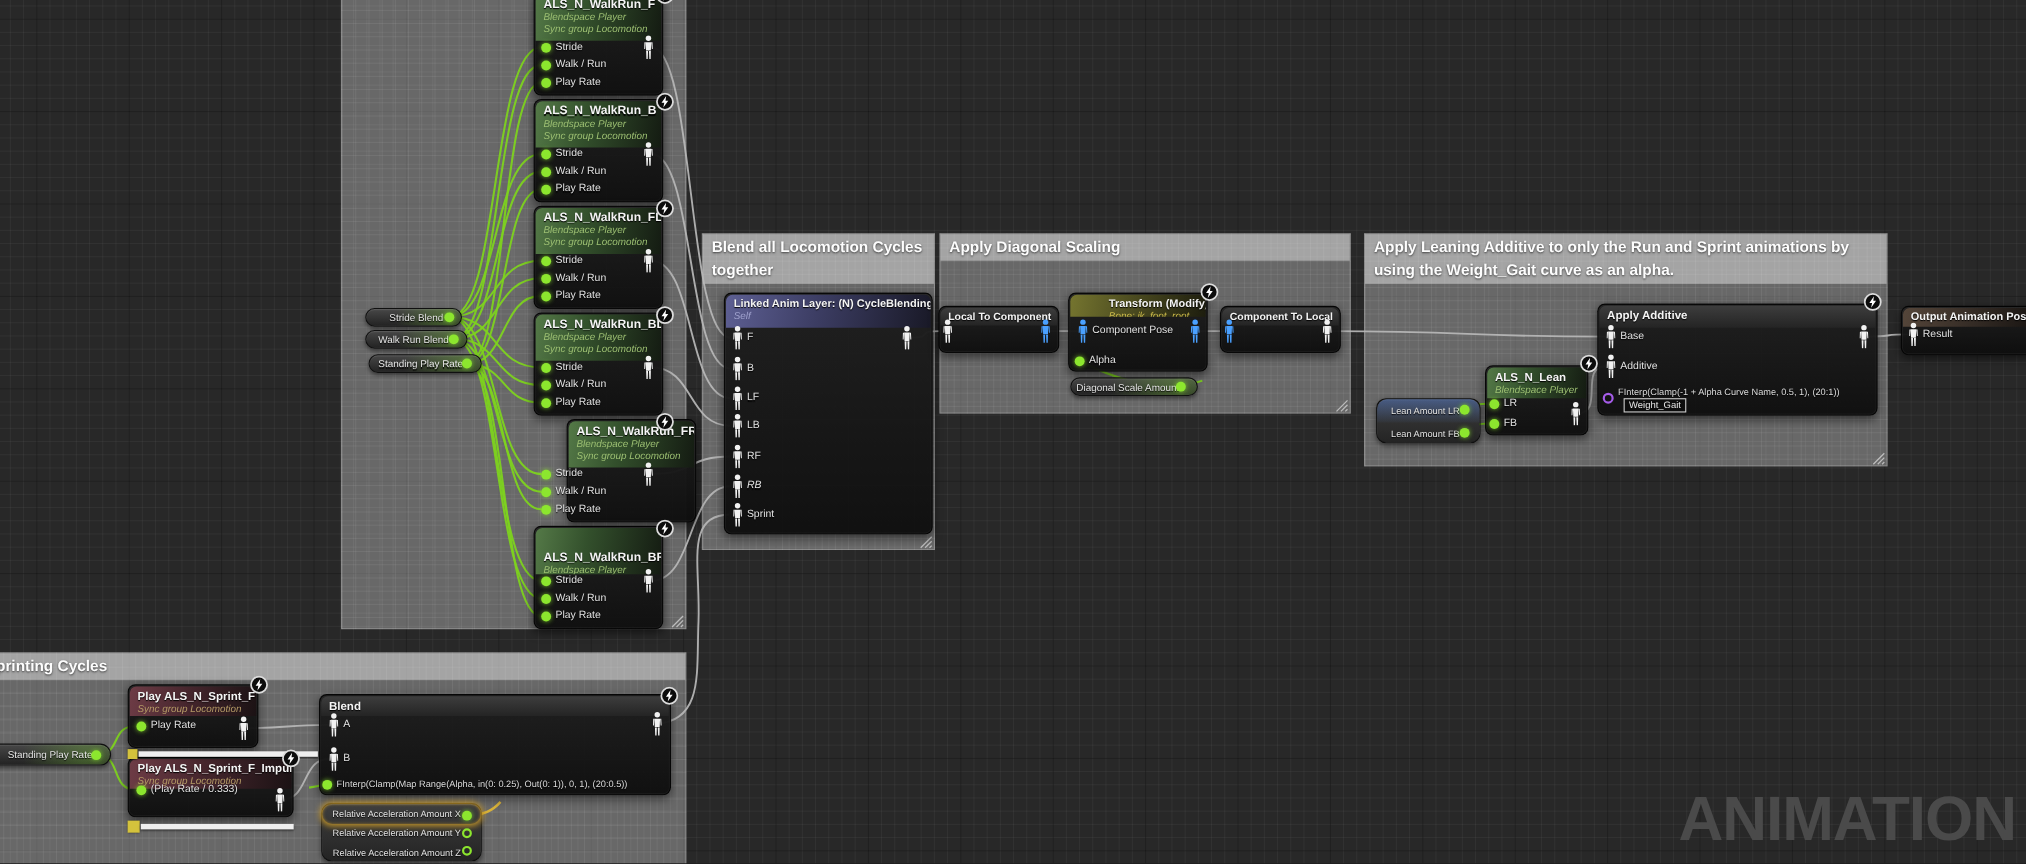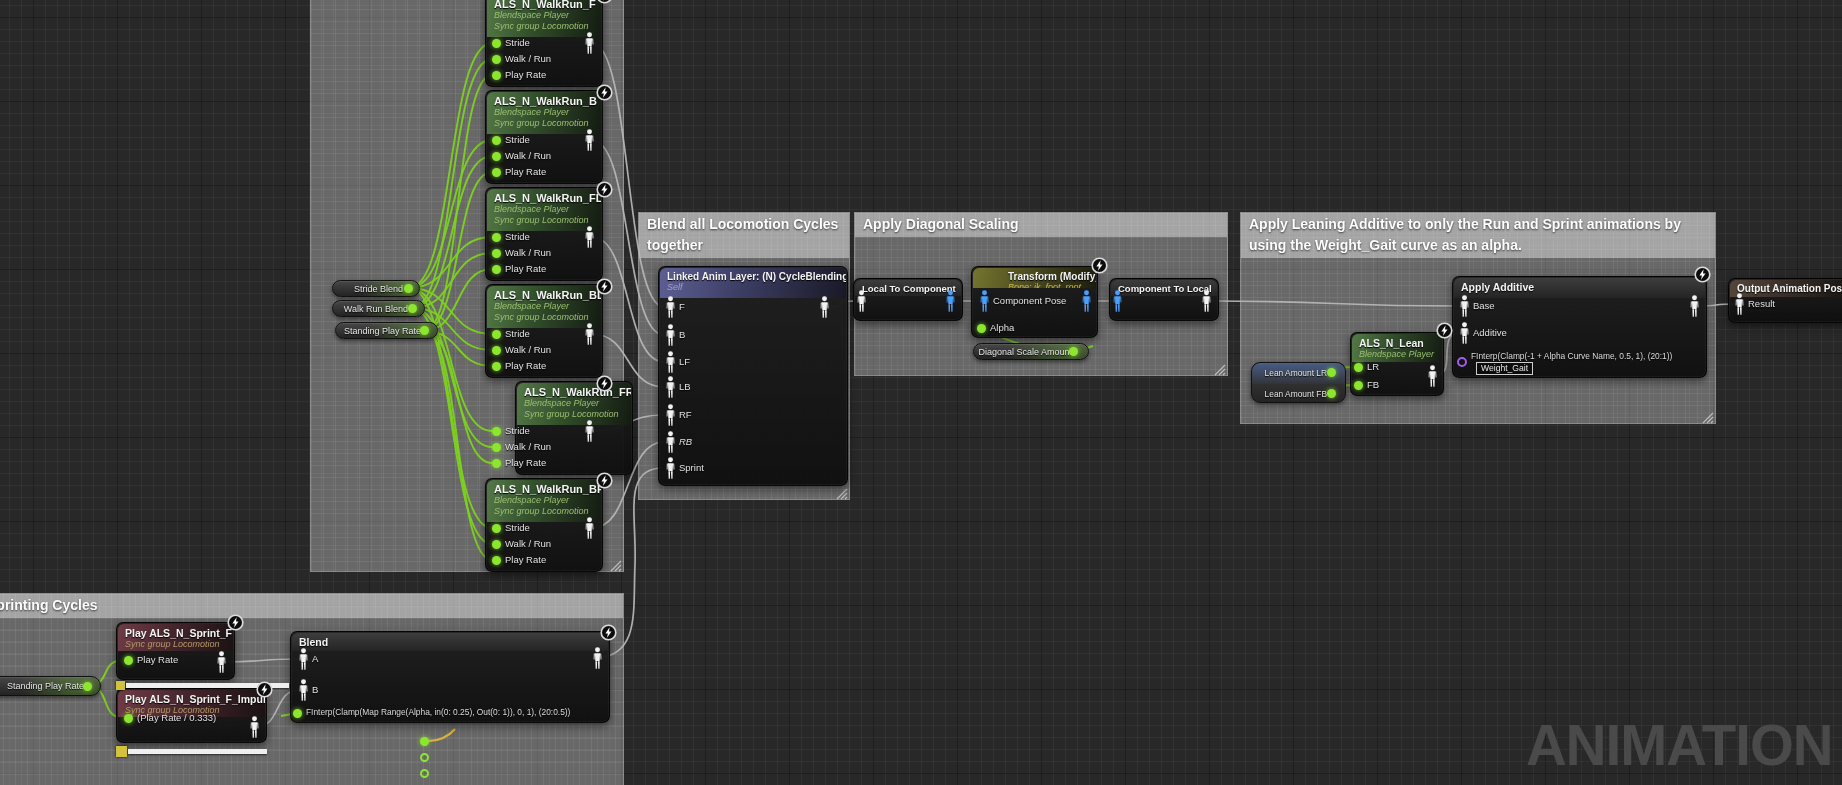--- a/index.html
+++ b/index.html
@@ -203,21 +203,21 @@
       </div>
       <div class="node" style="position: absolute; left: 485px; top: 381px; width: 118px; height: 94px; margin-left: 30px;">
         <div class="hdr hdr-green" style="height: 42px;">
           <div class="ttl" style="font-size: 11px;">ALS_N_WalkRun_FR</div>
           <div class="sub">Blendspace Player</div>
           <div class="sub">Sync group Locomotion</div>
         </div>
       </div>
       <div class="node" style="position: absolute; left: 485px; top: 478px; width: 118px; height: 94px;">
         <div class="hdr hdr-green" style="height: 42px;">
-          <div class="ttl" style="font-size: 11px;">ALS_N_WalkRun_BR</div>
+          <div class="ttl" style="font-size: 11px; margin-top: 18px;">ALS_N_WalkRun_BR</div>
           <div class="sub">Blendspace Player</div>
           <div class="sub">Sync group Locomotion</div>
         </div>
       </div>
       <div class="node" style="position: absolute; left: 658px; top: 266px; width: 190px; height: 220px;">
         <div class="hdr hdr-purple" style="height: 30px;">
           <div class="ttl" style="font-size: 10px;">Linked Anim Layer: (N) CycleBlending</div>
           <div class="sub">Self</div>
         </div>
       </div>
@@ -515,17 +515,22 @@
       <div class="pill" style="position: absolute; left: -16px; top: 676px; width: 117px; height: 20px;">Standing Play Rate</div>
       <div class="pin-g" style="position: absolute; left: 82.5px; top: 681.5px;"></div>
       <div class="pill" style="position: absolute; left: 973px; top: 343px; width: 116px; height: 17px;">Diagonal Scale Amount</div>
       <div class="pin-g" style="position: absolute; left: 1068.5px; top: 346.5px;"></div>
       <div class="vgroup" style="position: absolute; left: 1251px; top: 362px; width: 95px; height: 41px;">
         <div class="vrow tint-blue" style="height: 20.5px;">Lean Amount LR</div>
         <div class="vrow" style="height: 20.5px;">Lean Amount FB</div>
       </div>
       <div class="pin-g" style="position: absolute; left: 1326.5px; top: 367.5px;"></div>
       <div class="pin-g" style="position: absolute; left: 1326.5px; top: 388.5px;"></div>
+      <div class="vgroup" style="position: absolute; left: 292px; top: 730px; width: 146px; height: 53px;">
+        <div class="vrow glow" style="height: 17.6667px;">Relative Acceleration Amount X</div>
+        <div class="vrow" style="height: 17.6667px;">Relative Acceleration Amount Y</div>
+        <div class="vrow" style="height: 17.6667px;">Relative Acceleration Amount Z</div>
+      </div>
       <div class="pin-g" style="position: absolute; left: 419.5px; top: 736.5px;"></div>
       <div class="pin-gh" style="position: absolute; left: 419.5px; top: 752.5px;"></div>
       <div class="pin-gh" style="position: absolute; left: 419.5px; top: 768.5px;"></div>
     </div>
 </div>
 
 </body></html>

